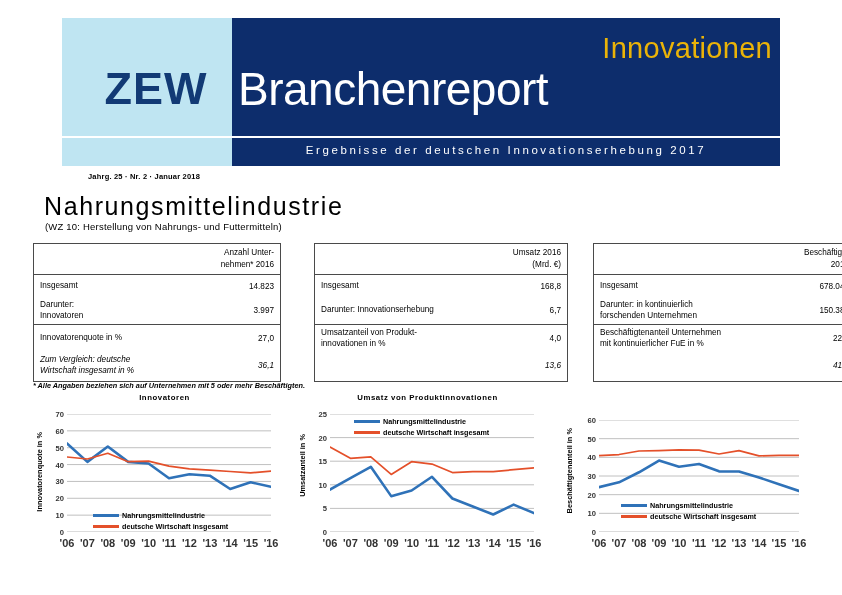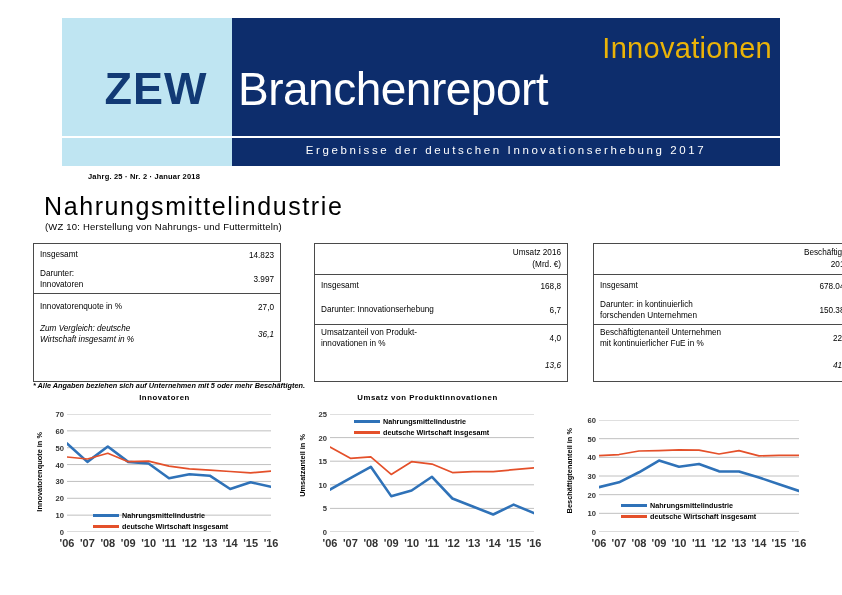--- a/index.html
+++ b/index.html
@@ -82,20 +82,24 @@
     </div>
   </div>
   <div class="issue">Jahrg. 25 · Nr. 2 · Januar 2018</div>
 
   <div class="title">Nahrungsmittelindustrie</div>
   <div class="subtitle">(WZ 10: Herstellung von Nahrungs- und Futtermitteln)</div>
 
   <div class="tbl">
 
     <div class="tcol c1">
+      <div class="thead">
+        <div>Anzahl Unter-</div>
+        <div>nehmen* 2016</div>
+      </div>
       <div class="tbody">
         <div class="trow">
           <div class="lbl">Insgesamt</div>
           <div class="val">14.823</div>
         </div>
         <div class="trow tall">
           <div class="lbl">
             <div>Darunter:</div>
             <div>Innovatoren</div>
           </div>

